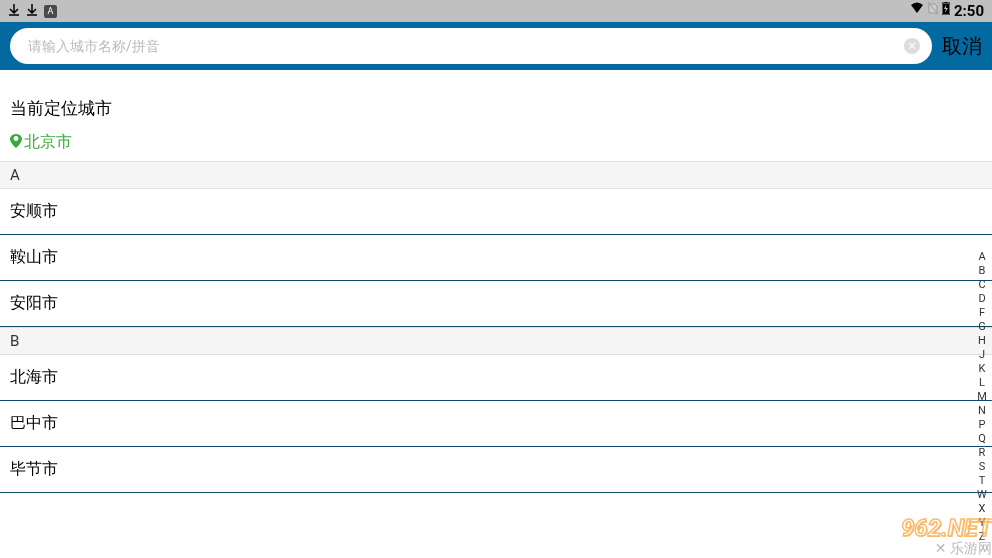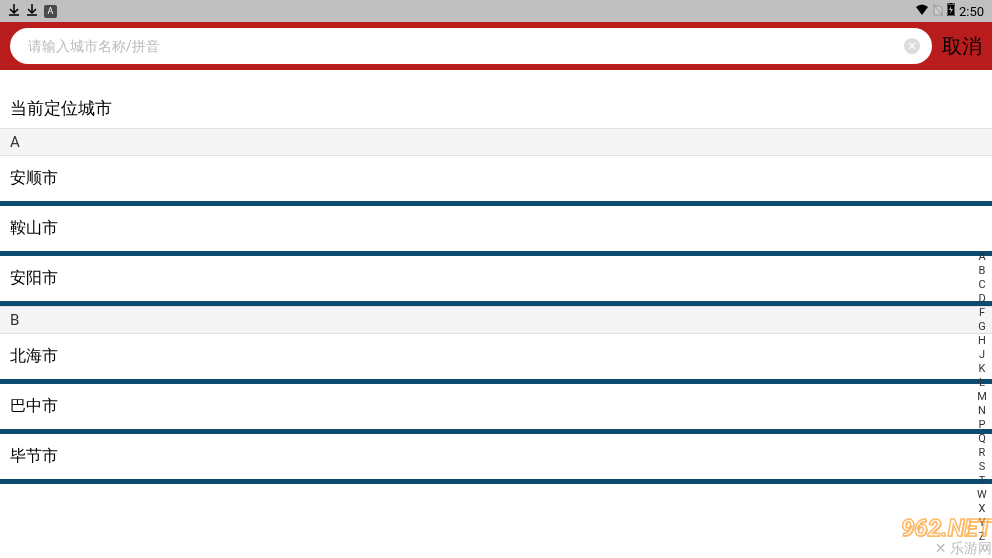--- a/index.html
+++ b/index.html
@@ -29,31 +29,31 @@
       gap: 6px;
       align-items: center;
     }
     .status-icon {
       font-size: 13px;
       line-height: 1;
     }
     .status-right {
       margin-left: auto;
       display: flex;
-      align-items: flex-end;
+      align-items: flex-start;
       gap: 4px;
-      font-size: 13px;
-      font-weight: normal;
+      font-size: 15px;
+      font-weight: bold;
     }
     .status-right .icon {
       font-size: 12px;
     }
     .search-bar {
       height: 48px;
-      background: #b91c1c;
+      background: #0369a1;
       display: flex;
       align-items: center;
       padding: 0 10px;
       gap: 10px;
     }
     .search-input-wrapper {
       flex: 1;
       background: #fff;
       border-radius: 24px;
       height: 36px;
@@ -118,21 +118,21 @@
       border-top: 1px solid #e0e0e0;
       border-bottom: 1px solid #e0e0e0;
       padding: 4px 10px;
       font-size: 15px;
       color: #333;
     }
     .city-item {
       padding: 12px 10px;
       font-size: 16px;
       color: #000;
-      border-bottom: 5px solid #0c4a6e;
+      border-bottom: 1px solid #0c4a6e;
       cursor: pointer;
     }
     .index-bar {
       position: absolute;
       right: 2px;
       top: 180px;
       display: flex;
       flex-direction: column;
       align-items: center;
       font-size: 11px;
@@ -209,20 +209,28 @@
   <div class="search-input-wrapper">
     <input class="search-input" type="text" placeholder="请输入城市名称/拼音" style="">
     <span class="clear-icon">✕</span>
   </div>
   <span class="cancel-btn">取消</span>
 </div>
 
 <div class="content">
   <div class="current-location">
     <div class="current-location-label">当前定位城市</div>
+    <div class="current-city">
+      <span class="location-pin">
+        <svg width="12" height="14" viewBox="0 0 12 14">
+            <path d="M6 0 C2 0 0 3 0 5 C0 9 6 14 6 14 C6 14 12 9 12 5 C12 3 10 0 6 0 Z M6 7 C4.5 7 3.5 6 3.5 4.5 C3.5 3 4.5 2 6 2 C7.5 2 8.5 3 8.5 4.5 C8.5 6 7.5 7 6 7 Z" fill="#3aaa3a"></path>
+          </svg>
+      </span>
+      <span>北京市</span>
+    </div>
   </div>
 
   <div id="city-list">
       <div class="section-header">A</div>
       <div class="city-item">安顺市</div>
       <div class="city-item">鞍山市</div>
       <div class="city-item">安阳市</div>
       <div class="section-header">B</div>
       <div class="city-item">北海市</div>
       <div class="city-item">巴中市</div>

